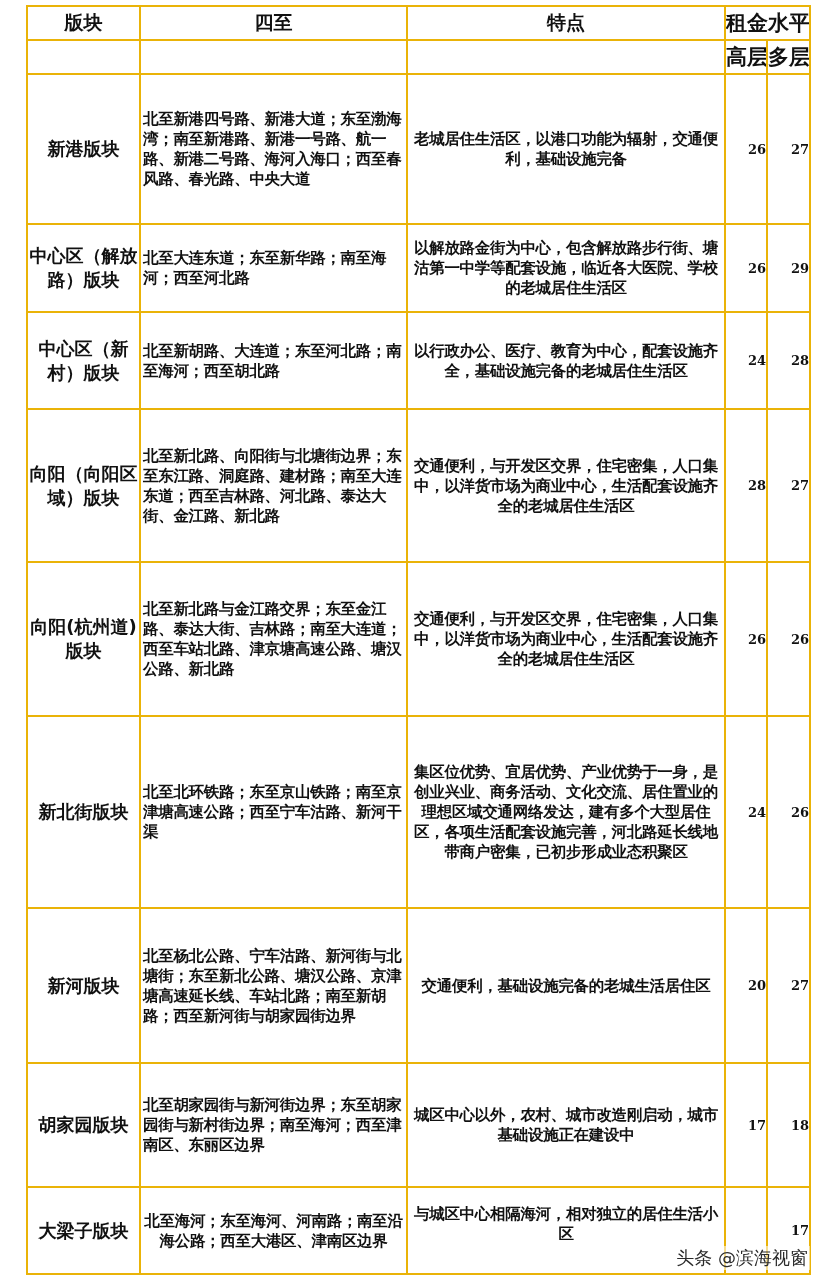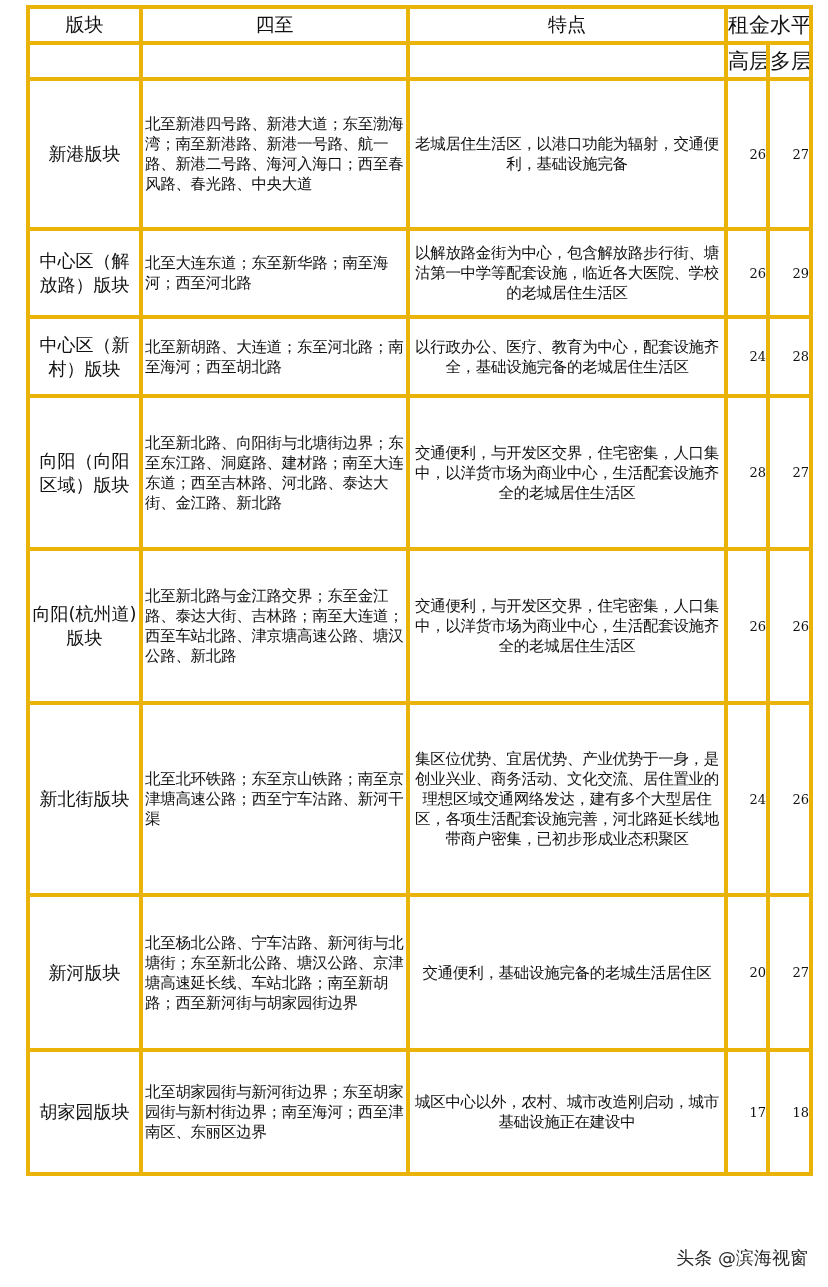--- a/index.html
+++ b/index.html
@@ -17,24 +17,24 @@
     }
     table.rent {
       position: absolute;
       left: 26px;
       top: 5px;
       width: 783px;
       border-collapse: collapse;
       table-layout: fixed;
     }
     table.rent td, table.rent th {
-      border: 4px solid #eab308;
+      border: 2px solid #eab308;
       padding: 0;
       vertical-align: middle;
-      font-weight: normal;
+      font-weight: bold;
       overflow: hidden;
     }
     col.c1 { width: 113px; }
     col.c2 { width: 267px; }
     col.c3 { width: 318px; }
     col.c4 { width: 42px; }
     col.c5 { width: 43px; }
 
     .hdr {
       font-size: 19px;
@@ -122,21 +122,21 @@
       <td class="num">26</td>
       <td class="num">27</td>
     </tr>
     <tr style="height:88px;">
       <td class="block">中心区（解放路）版块</td>
       <td class="bounds">北至大连东道；东至新华路；南至海河；西至河北路</td>
       <td class="feat">以解放路金街为中心，包含解放路步行街、塘沽第一中学等配套设施，临近各大医院、学校的老城居住生活区</td>
       <td class="num">26</td>
       <td class="num">29</td>
     </tr>
-    <tr style="height:79px;">
+    <tr style="height:97px;">
       <td class="block">中心区（新村）版块</td>
       <td class="bounds">北至新胡路、大连道；东至河北路；南至海河；西至胡北路</td>
       <td class="feat">以行政办公、医疗、教育为中心，配套设施齐全，基础设施完备的老城居住生活区</td>
       <td class="num">24</td>
       <td class="num">28</td>
     </tr>
     <tr style="height:153px;">
       <td class="block">向阳（向阳区域）版块</td>
       <td class="bounds">北至新北路、向阳街与北塘街边界；东至东江路、洞庭路、建材路；南至大连东道；西至吉林路、河北路、泰达大街、金江路、新北路</td>
       <td class="feat">交通便利，与开发区交界，住宅密集，人口集中，以洋货市场为商业中心，生活配套设施齐全的老城居住生活区</td>
@@ -164,16 +164,23 @@
       <td class="num">20</td>
       <td class="num">27</td>
     </tr>
     <tr style="height:124px;">
       <td class="block">胡家园版块</td>
       <td class="bounds">北至胡家园街与新河街边界；东至胡家园街与新村街边界；南至海河；西至津南区、东丽区边界</td>
       <td class="feat">城区中心以外，农村、城市改造刚启动，城市基础设施正在建设中</td>
       <td class="num">17</td>
       <td class="num">18</td>
     </tr>
+    <tr style="height:87px;">
+      <td class="block">大梁子版块</td>
+      <td class="bounds center">北至海河；东至海河、河南路；南至沿海公路；西至大港区、津南区边界</td>
+      <td class="feat center top-offset">与城区中心相隔海河，相对独立的居住生活小区</td>
+      <td class="num"></td>
+      <td class="num">17</td>
+    </tr>
   </tbody>
 </table>
 
 <div class="watermark">头条 @滨海视窗</div>
 
 </body></html>

